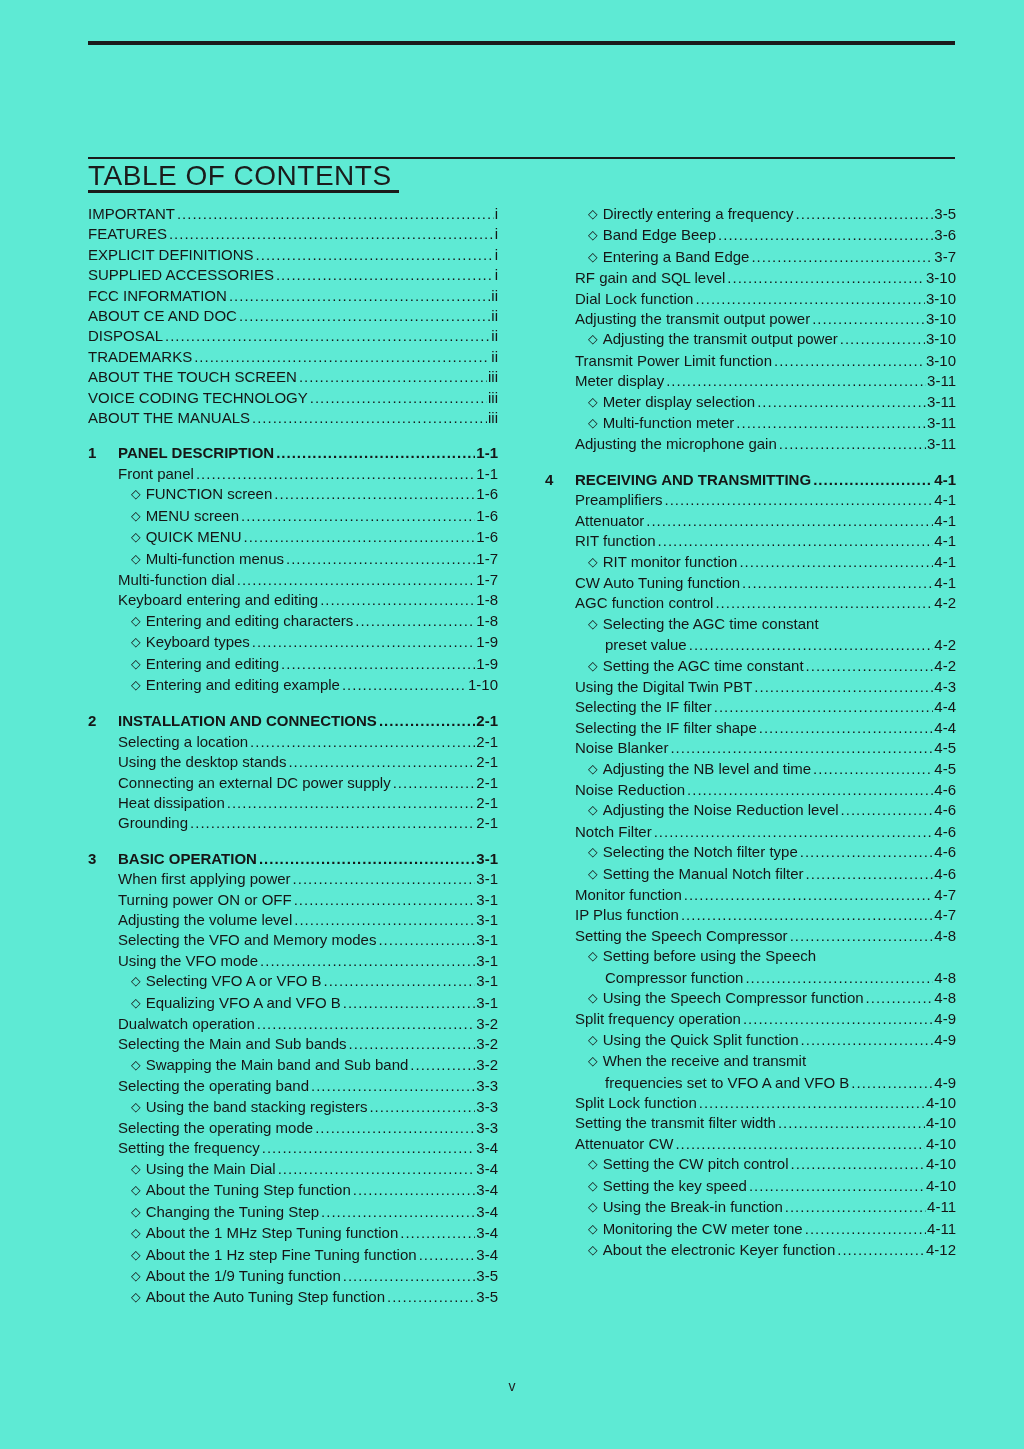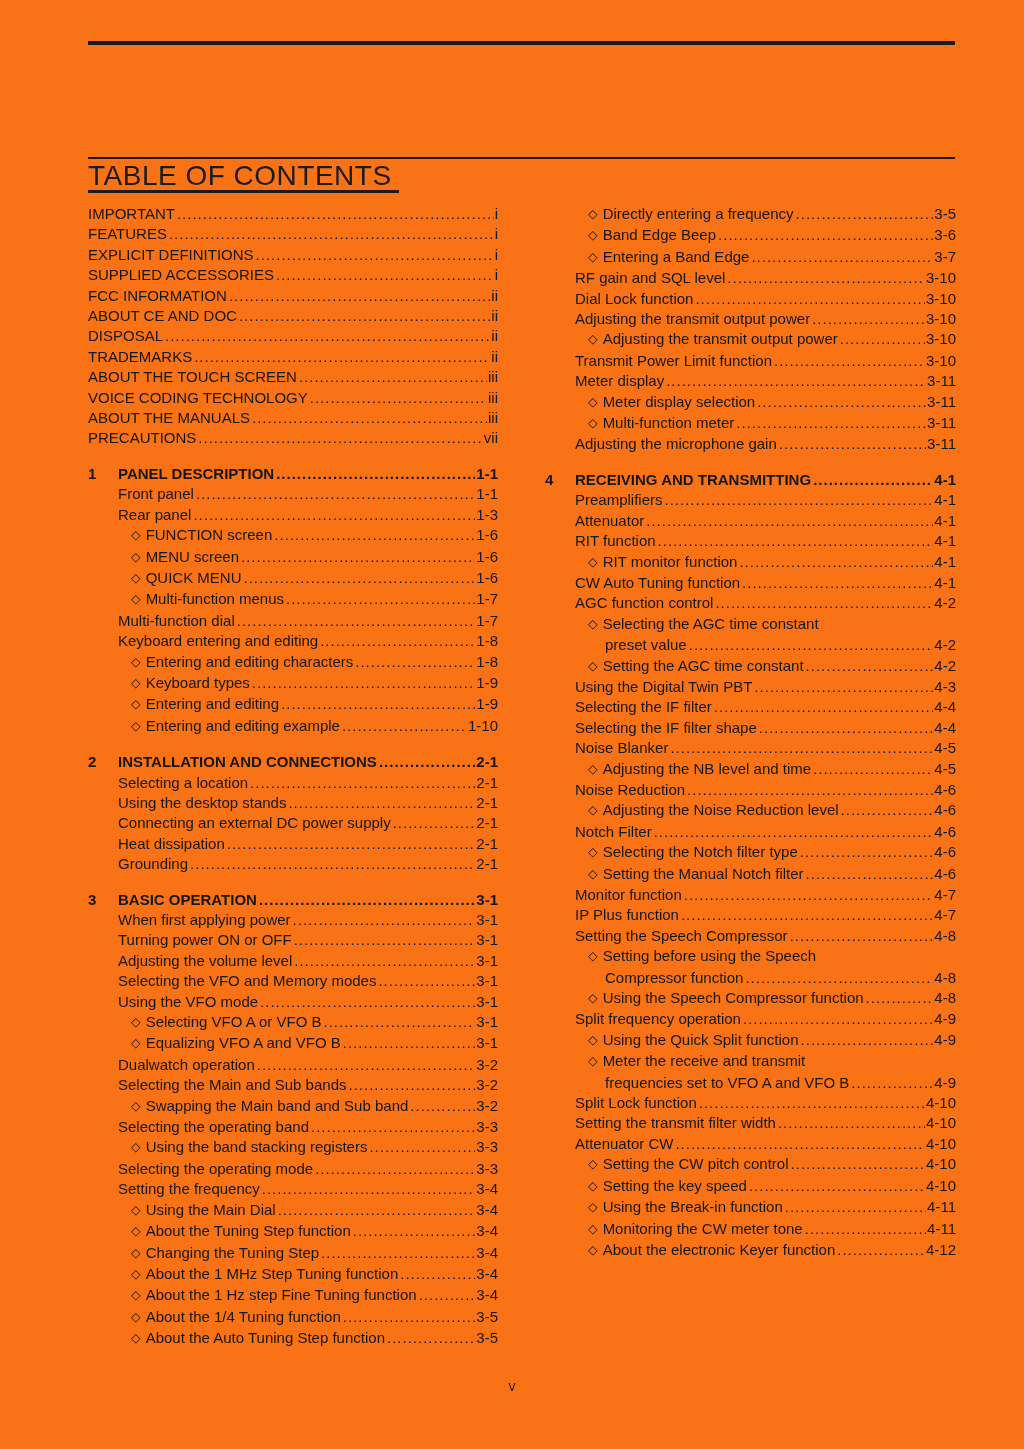--- a/index.html
+++ b/index.html
@@ -3,21 +3,21 @@
 <meta charset="utf-8">
 <style>
   * { box-sizing: border-box; }
   html, body { margin: 0; padding: 0; }
   body {
     width: 1024px; height: 1449px;
     background: #ffffff;
     font-family: "Liberation Sans", "DejaVu Sans", sans-serif;
     color: #161616;
   }
-  .sheet { position: relative; width: 1024px; height: 1449px; background: #f97316; overflow: hidden; }
+  .sheet { position: relative; width: 1024px; height: 1449px; background: #5eead4; overflow: hidden; }
 
   .rule-top        { position: absolute; left: 88px; top: 41px;  width: 867px; height: 4px; background: #1b1b1b; }
   .title-rule-above{ position: absolute; left: 88px; top: 157px; width: 867px; height: 2px; background: #1b1b1b; }
   .page-title      { position: absolute; left: 88px; top: 160px; margin: 0; font-size: 28px; font-weight: 400;
                      letter-spacing: 0.5px; color: #1b1b1b; white-space: nowrap; }
   .title-rule-below{ position: absolute; left: 88px; top: 190px; width: 311px; height: 3px; background: #1b1b1b; }
 
   .columns   { position: absolute; top: 204px; left: 88px; width: 868px; height: 1180px; }
   .col       { position: absolute; top: 0; }
   .col-left  { left: 0;     width: 410px; }
@@ -104,41 +104,31 @@
         <div class="entry lv0">
           <span class="label">VOICE CODING TECHNOLOGY</span>
           <span class="dots"></span>
           <span class="pg">iii</span>
         </div>
         <div class="entry lv0">
           <span class="label">ABOUT THE MANUALS</span>
           <span class="dots"></span>
           <span class="pg">iii</span>
         </div>
-        <div class="entry lv0">
-          <span class="label">PRECAUTIONS</span>
-          <span class="dots"></span>
-          <span class="pg">vii</span>
-        </div>
         <div class="entry heading">
           <span class="num">1</span>
           <span class="label">PANEL DESCRIPTION</span>
           <span class="dots"></span>
           <span class="pg">1-1</span>
         </div>
         <div class="entry lv1">
           <span class="label">Front panel</span>
           <span class="dots"></span>
           <span class="pg">1-1</span>
         </div>
-        <div class="entry lv1">
-          <span class="label">Rear panel</span>
-          <span class="dots"></span>
-          <span class="pg">1-3</span>
-        </div>
         <div class="entry lv2">
           <span class="diamond">◇</span>
           <span class="label">FUNCTION screen</span>
           <span class="dots"></span>
           <span class="pg">1-6</span>
         </div>
         <div class="entry lv2">
           <span class="diamond">◇</span>
           <span class="label">MENU screen</span>
           <span class="dots"></span>
@@ -326,21 +316,21 @@
           <span class="pg">3-4</span>
         </div>
         <div class="entry lv2">
           <span class="diamond">◇</span>
           <span class="label">About the 1 Hz step Fine Tuning function</span>
           <span class="dots"></span>
           <span class="pg">3-4</span>
         </div>
         <div class="entry lv2">
           <span class="diamond">◇</span>
-          <span class="label">About the 1/4 Tuning function</span>
+          <span class="label">About the 1/9 Tuning function</span>
           <span class="dots"></span>
           <span class="pg">3-5</span>
         </div>
         <div class="entry lv2">
           <span class="diamond">◇</span>
           <span class="label">About the Auto Tuning Step function</span>
           <span class="dots"></span>
           <span class="pg">3-5</span>
         </div>
       </div>
@@ -553,21 +543,21 @@
           <span class="pg">4-9</span>
         </div>
         <div class="entry lv2">
           <span class="diamond">◇</span>
           <span class="label">Using the Quick Split function</span>
           <span class="dots"></span>
           <span class="pg">4-9</span>
         </div>
         <div class="entry lv2">
           <span class="diamond">◇</span>
-          <span class="label">Meter the receive and transmit</span>
+          <span class="label">When the receive and transmit</span>
         </div>
         <div class="entry lv3">
           <span class="label">frequencies set to VFO A and VFO B</span>
           <span class="dots"></span>
           <span class="pg">4-9</span>
         </div>
         <div class="entry lv1">
           <span class="label">Split Lock function</span>
           <span class="dots"></span>
           <span class="pg">4-10</span>

